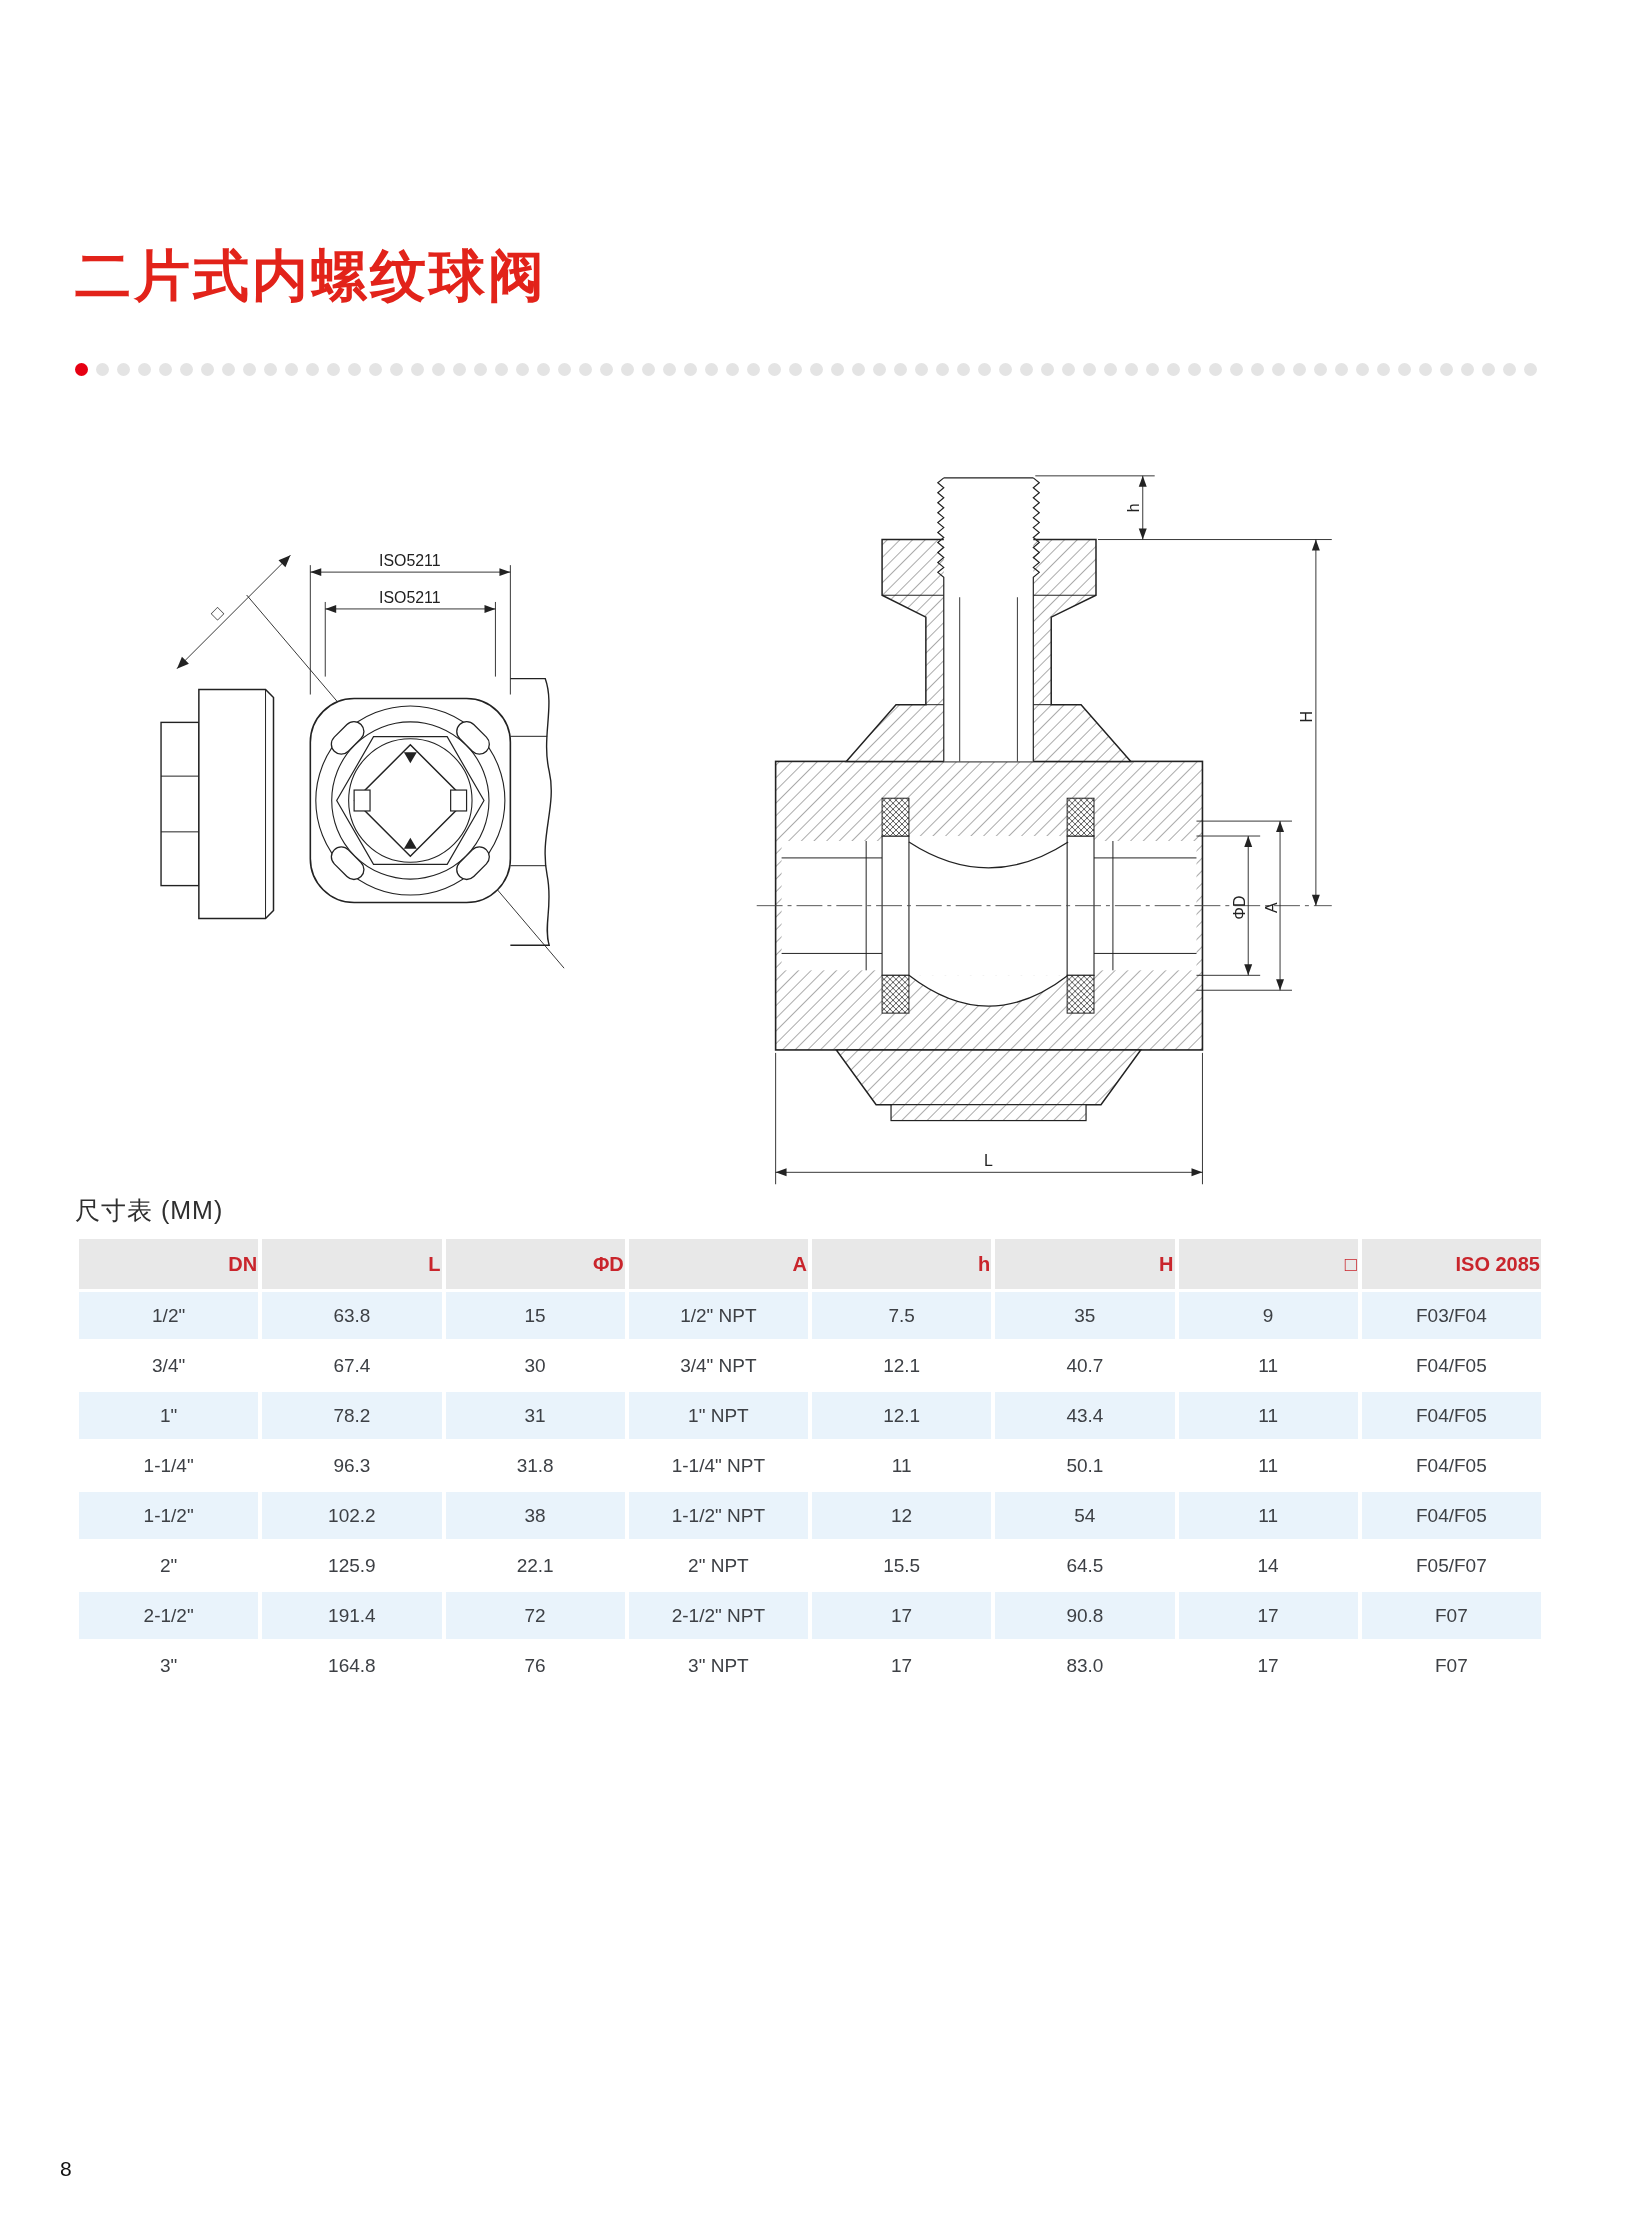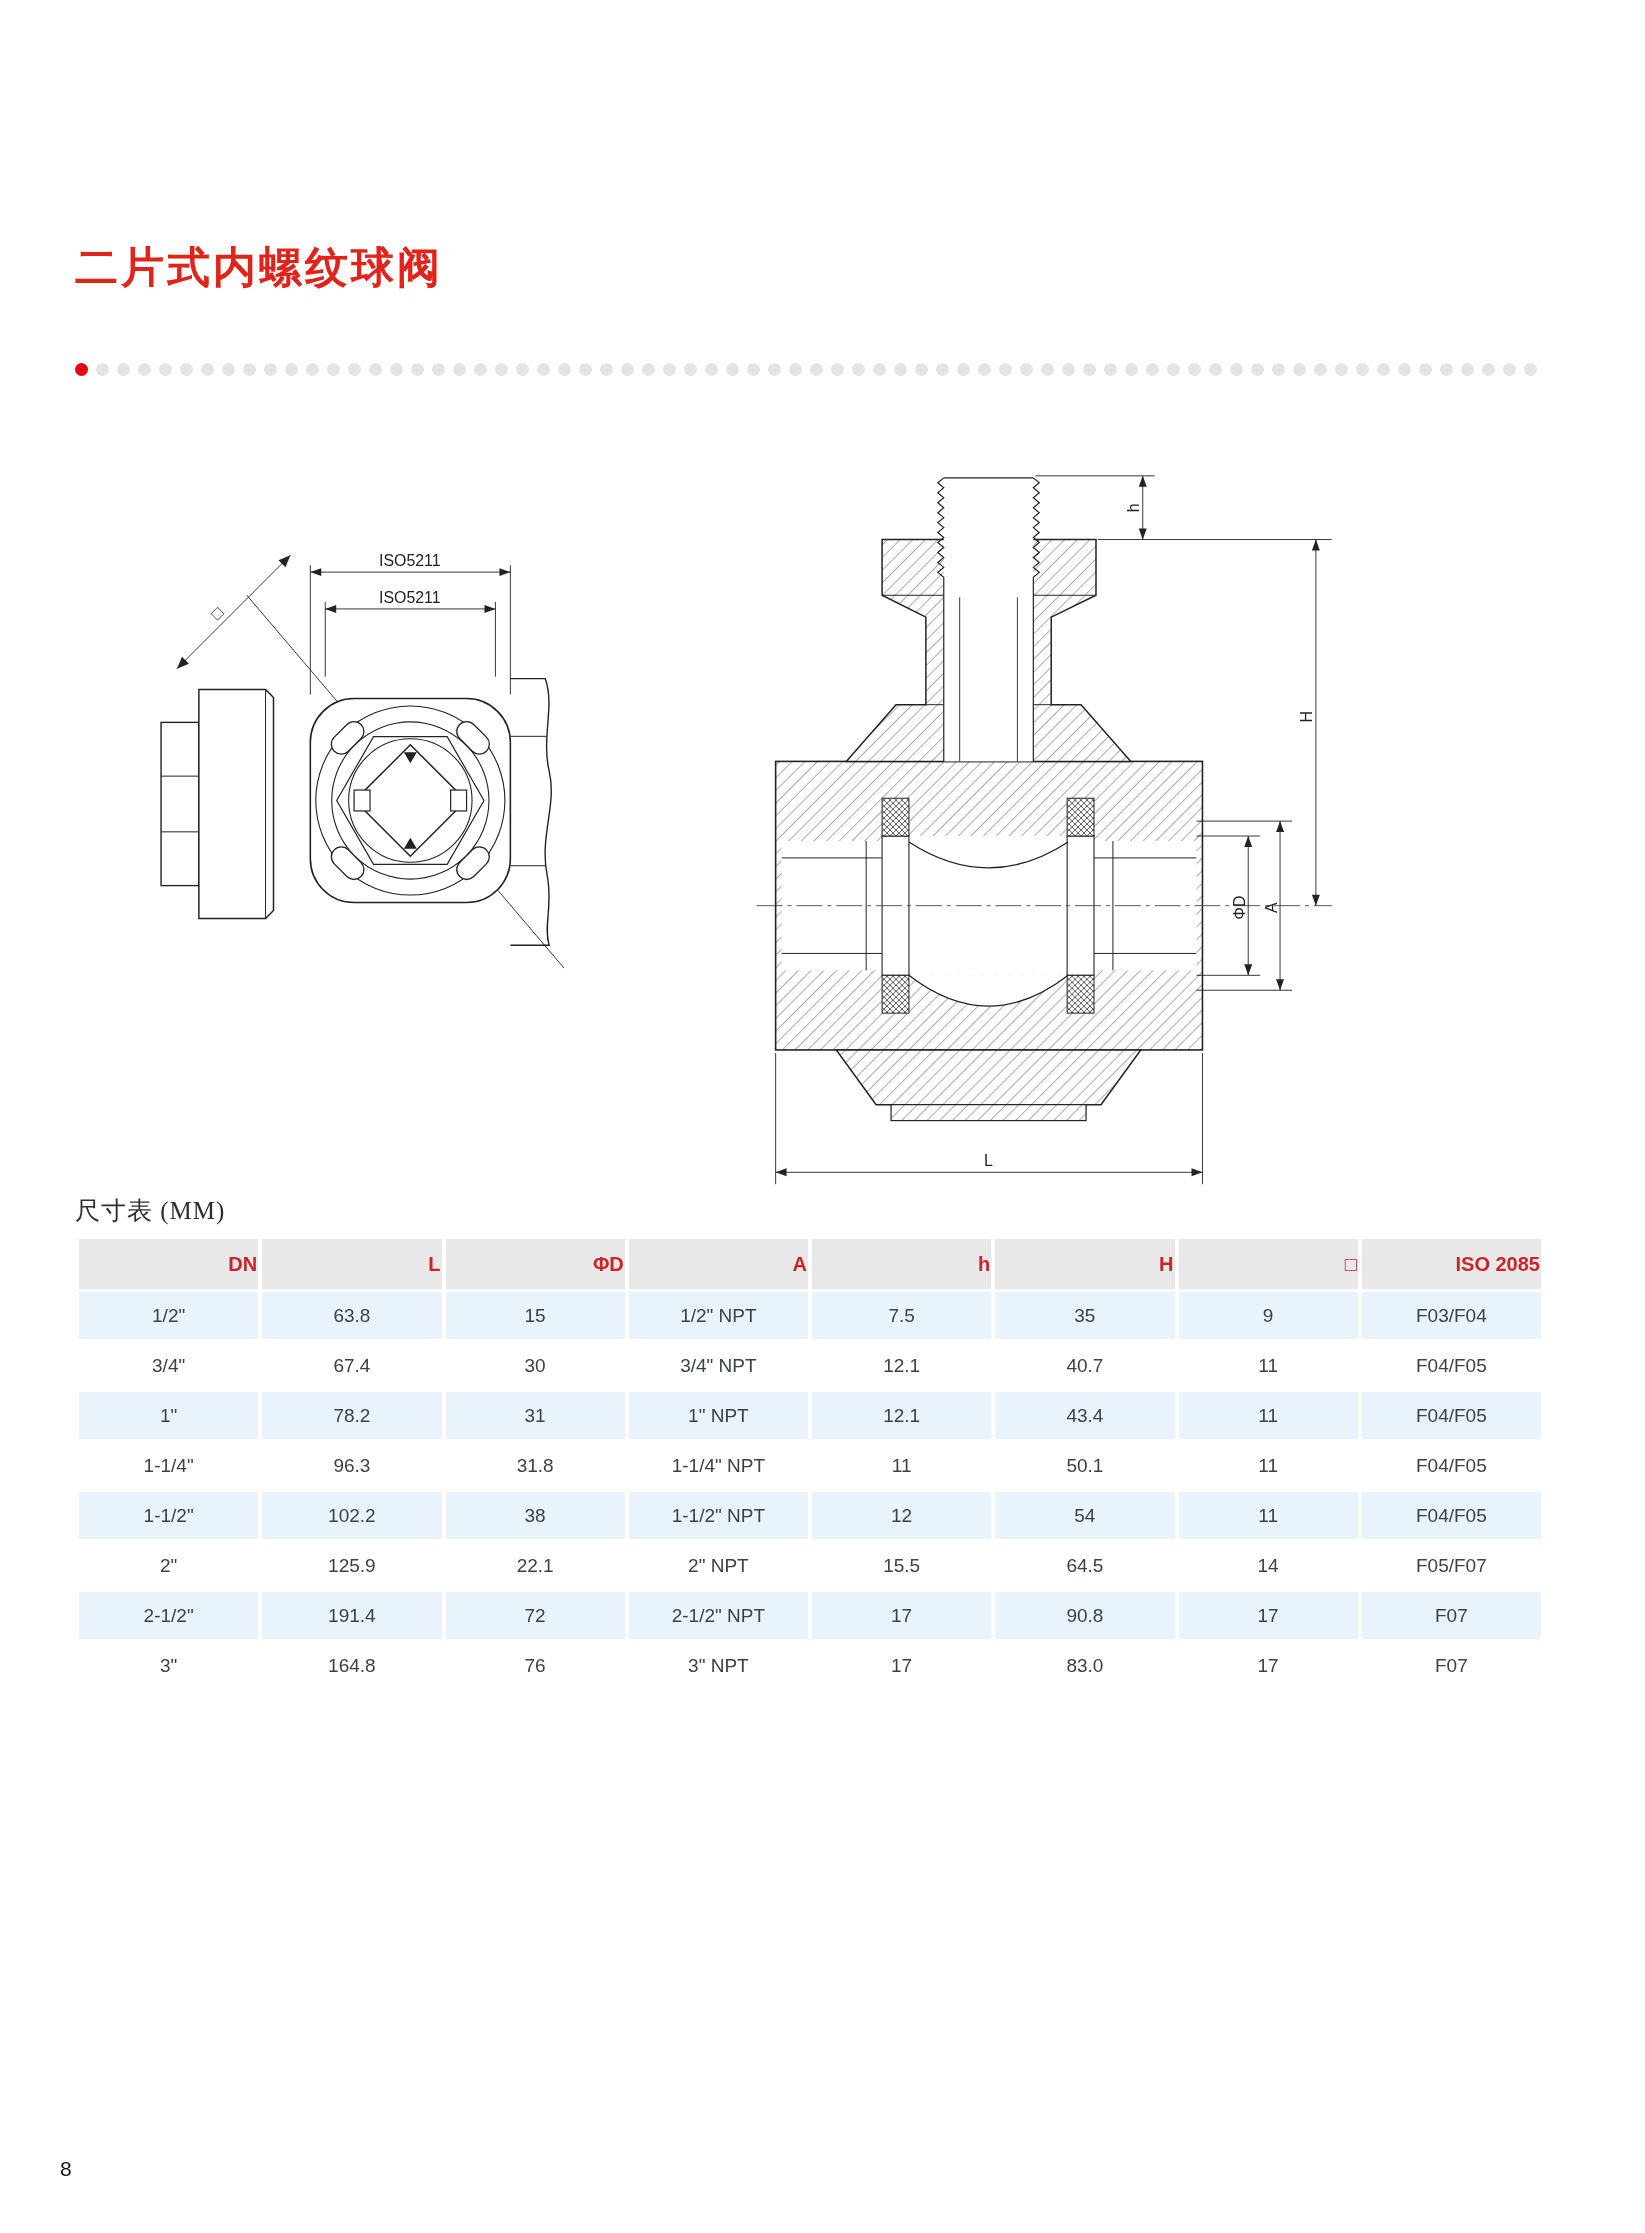--- a/index.html
+++ b/index.html
@@ -9,34 +9,34 @@
     --row-alt:#e9f3fb;
     --text-dark:#3d4045;
     --accent:#e60012;
     --dot:#e4e4e4;
   }
   html,body{margin:0;padding:0;background:#fff;}
   body{font-family:"Liberation Sans","DejaVu Sans",sans-serif;}
   .page{position:relative;width:1646px;height:2234px;background:#ffffff;overflow:hidden;}
   .title{
     position:absolute;left:75px;top:239px;
-    font-size:43px;font-weight:bold;color:var(--title-red);
+    font-size:56px;font-weight:bold;color:var(--title-red);
     letter-spacing:3px;white-space:nowrap;
   }
   .dots{position:absolute;left:75px;top:363px;height:14px;display:flex;gap:8px;}
   .dots span{width:13px;height:13px;border-radius:50%;background:var(--dot);display:inline-block;}
   .dots span.first{background:var(--accent);}
   .drawing{position:absolute;}
   .drawing.front{left:129px;top:388px;width:498px;height:622px;}
   .drawing.section{left:687px;top:448px;width:816px;height:786px;}
   svg{display:block;}
   svg text{font-family:"Liberation Sans","DejaVu Sans",sans-serif;font-size:16px;fill:#222;}
   .table-caption{
     position:absolute;left:75px;top:1194px;
-    font-size:25px;color:#2f2f2f;letter-spacing:1px;font-family:Liberation Serif, serif;
+    font-size:25px;color:#2f2f2f;letter-spacing:1px;
   }
   .dims{position:absolute;left:75px;top:1236px;width:1470px;}
   table{width:100%;table-layout:fixed;border-collapse:separate;border-spacing:4px 3px;}
   th{
     background:var(--header-bg);color:var(--header-red);
     font-size:20px;font-weight:bold;height:48px;text-align:right;
   }
   td{
     font-size:19px;color:var(--text-dark);height:45px;text-align:center;background:#fff;
   }

